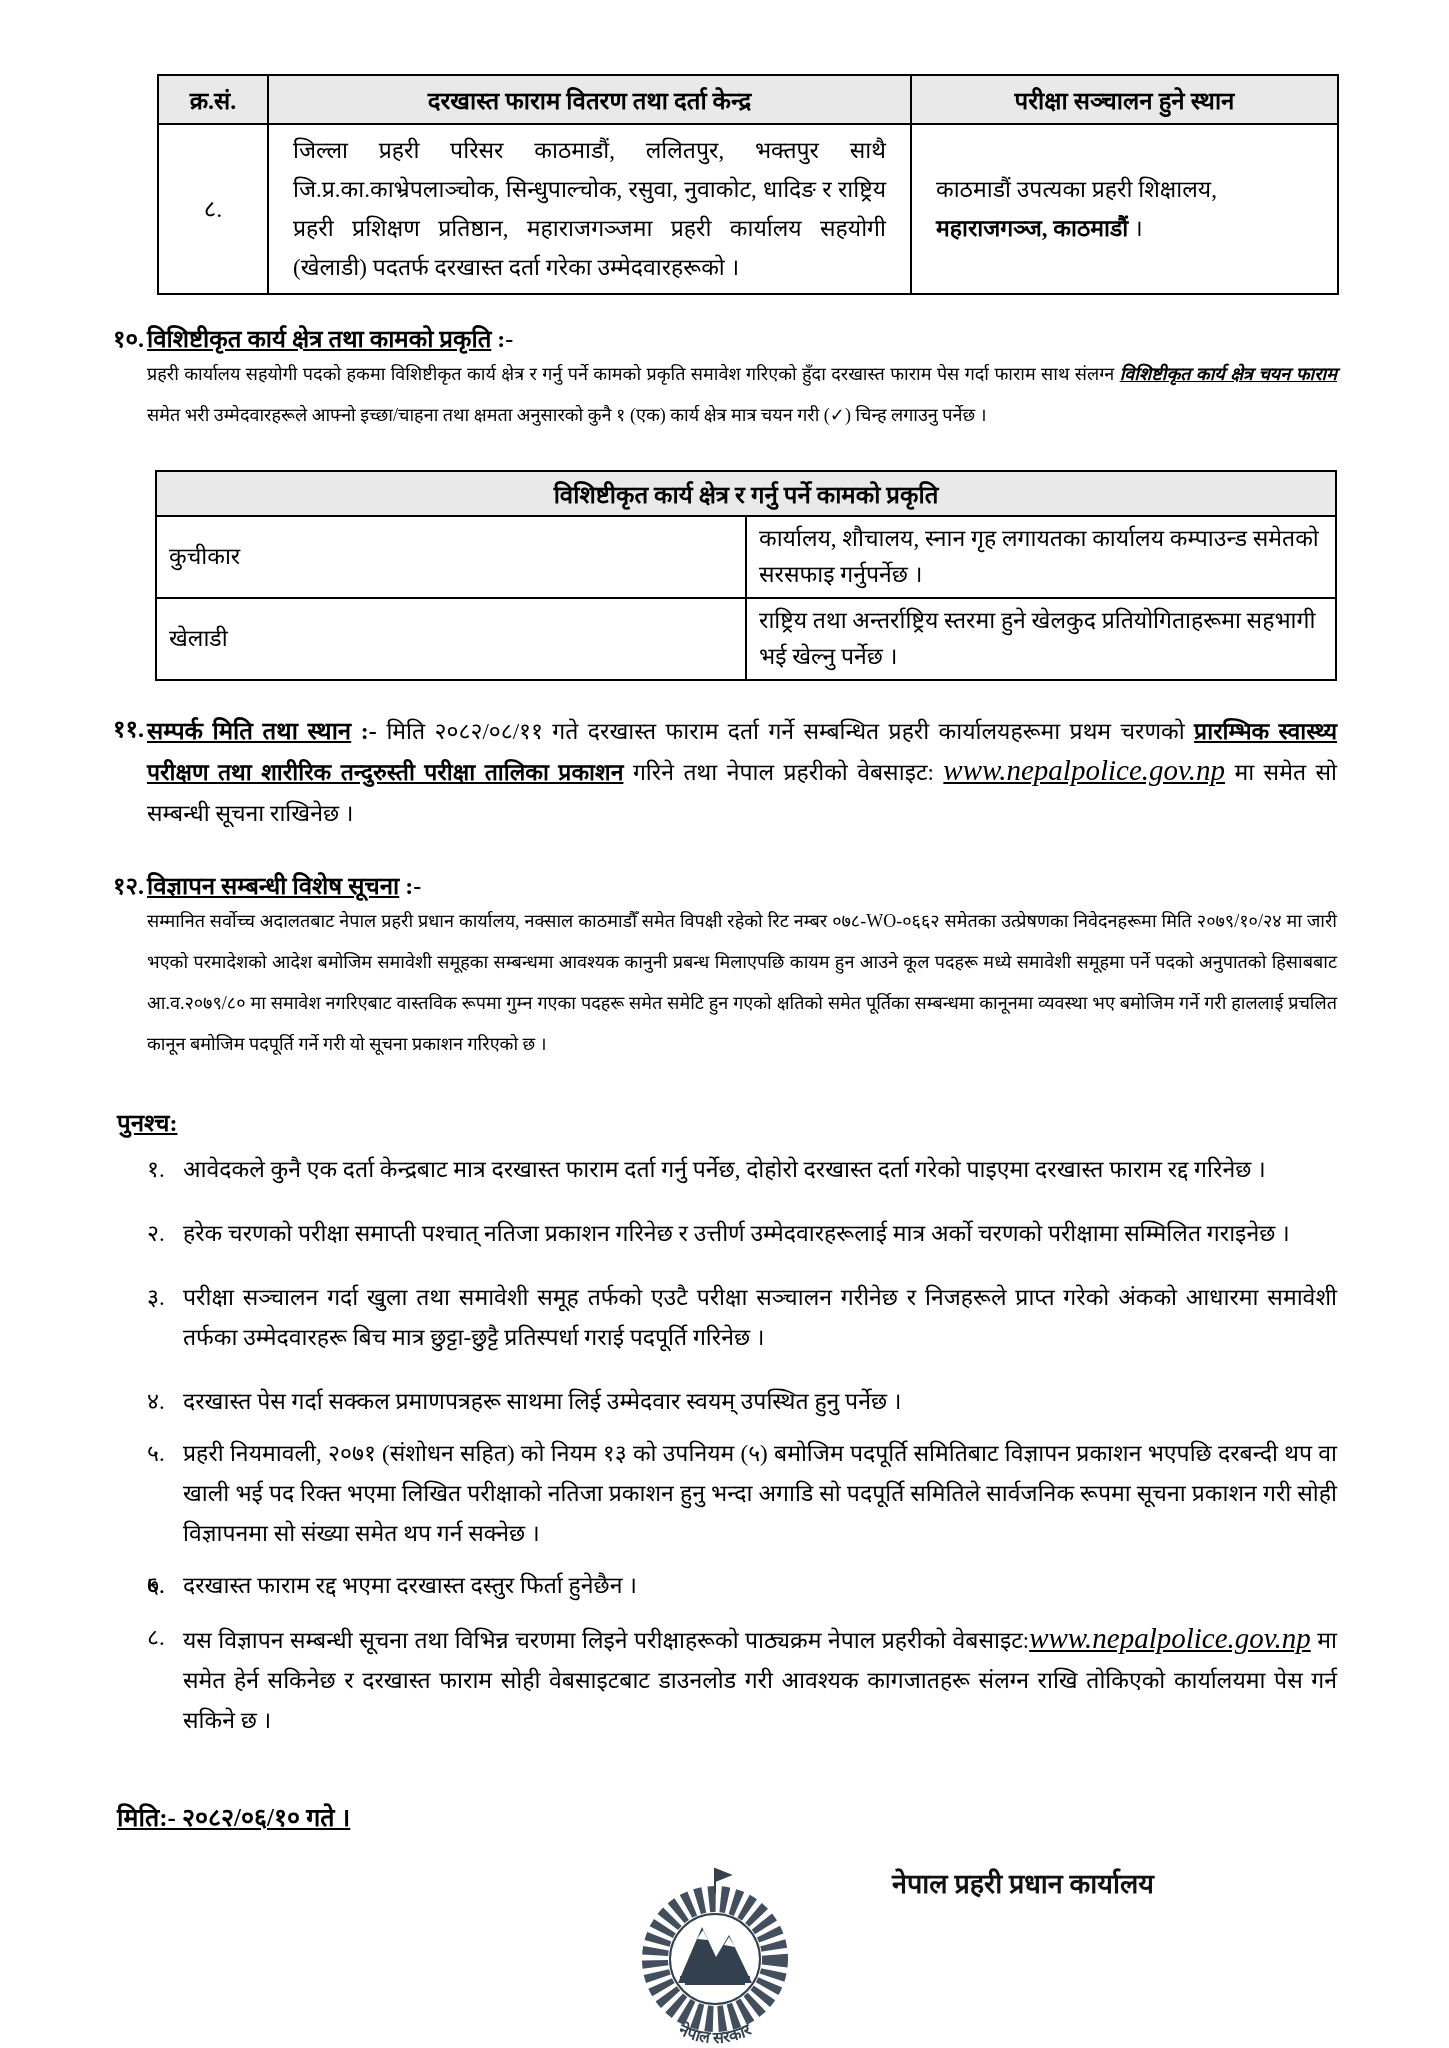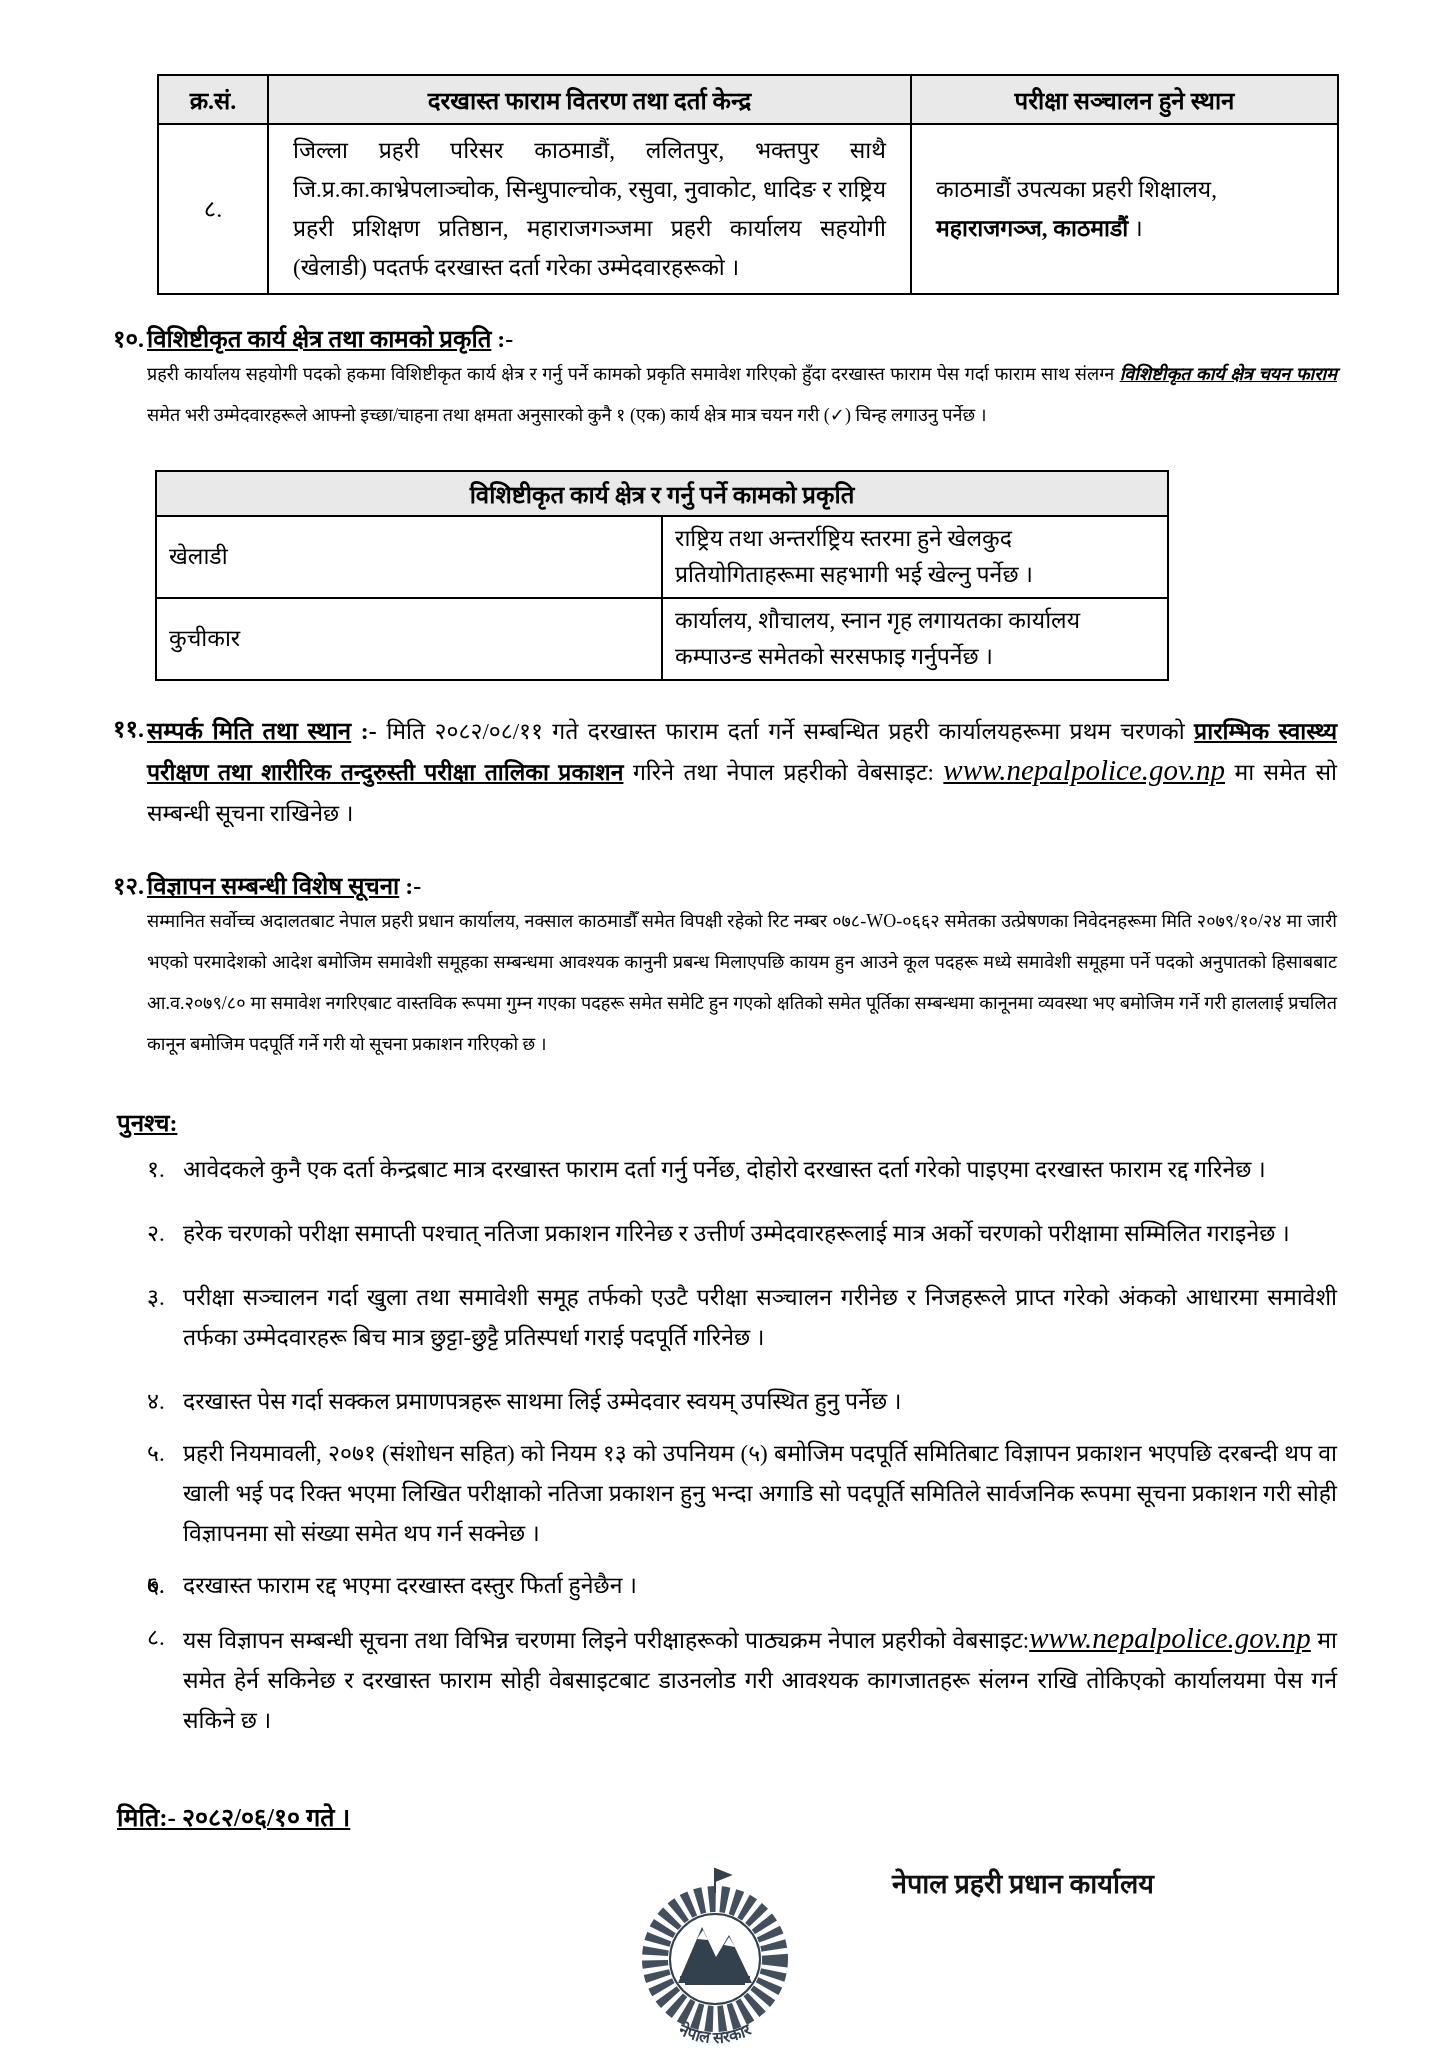--- a/index.html
+++ b/index.html
@@ -10,21 +10,21 @@
   
   table { border-collapse:collapse; }
   .t1 { margin-left:44px; width:1180px; table-layout:fixed; }
   .t1 th, .t1 td { border:2px solid #000; vertical-align:middle; }
   .t1 th { background:#e9e9e9; font-size:24px; font-weight:bold; padding:7px 6px; text-align:center; }
   .t1 td { font-size:23px; padding:6px 24px; line-height:39px; }
   .col-sn { width:110px; } .col-center { width:643px; } .col-place { width:427px; }
   .t1 td.sn { text-align:center; font-size:24px; }
   .just { text-align:justify; }
 
-  .t2 { margin-left:42px; width:1014px; table-layout:fixed; margin-top:34px; }
+  .t2 { margin-left:42px; width:1182px; table-layout:fixed; margin-top:34px; }
   .t2 th, .t2 td { border:2px solid #000; }
   .t2 th { background:#e9e9e9; font-size:24px; font-weight:bold; padding:5px 6px; text-align:center; }
   .t2 td { font-size:23px; padding:4px 12px; line-height:36px; }
   .t2 .area { width:155px; }
 
   
   .sec { position:relative; margin-top:26px; }
   .sec-num { position:absolute; left:0; top:0; font-weight:bold; font-size:24px; }
   .sec-body { padding-left:34px; }
   .sec-title { font-weight:bold; font-size:24px; text-decoration:underline; }
@@ -85,26 +85,26 @@
   </div>
 
   <table class="t2">
     <thead>
       <tr>
         <th colspan="2">विशिष्टीकृत कार्य क्षेत्र र गर्नु पर्ने कामको प्रकृति</th>
       </tr>
     </thead>
     <tbody>
       <tr>
+        <td class="area">कुचीकार</td>
+        <td>कार्यालय, शौचालय, स्नान गृह लगायतका कार्यालय कम्पाउन्ड समेतको सरसफाइ गर्नुपर्नेछ ।</td>
+      </tr>
+      <tr>
         <td class="area">खेलाडी</td>
         <td>राष्ट्रिय तथा अन्तर्राष्ट्रिय स्तरमा हुने खेलकुद प्रतियोगिताहरूमा सहभागी भई खेल्नु पर्नेछ ।</td>
-      </tr>
-      <tr>
-        <td class="area">कुचीकार</td>
-        <td>कार्यालय, शौचालय, स्नान गृह लगायतका कार्यालय कम्पाउन्ड समेतको सरसफाइ गर्नुपर्नेछ ।</td>
       </tr>
     </tbody>
   </table>
 
   <div class="sec" style="margin-top:30px;">
     <span class="sec-num">११.</span>
     <div class="sec-body" style="text-align:justify;">
       <span class="sec-title">सम्पर्क मिति तथा स्थान</span><span class="sec-colon"> :- </span><span class="inline-para">मिति २०८२/०८/११ गते दरखास्त फाराम दर्ता गर्ने सम्बन्धित प्रहरी कार्यालयहरूमा प्रथम चरणको </span><span class="inline-para bold-u">प्रारम्भिक स्वास्थ्य परीक्षण तथा शारीरिक तन्दुरुस्ती परीक्षा तालिका प्रकाशन</span><span class="inline-para"> गरिने तथा नेपाल प्रहरीको वेबसाइट: </span><span class="url">www.nepalpolice.gov.np</span><span class="inline-para"> मा समेत सो सम्बन्धी सूचना राखिनेछ ।</span>
     </div>
   </div>

